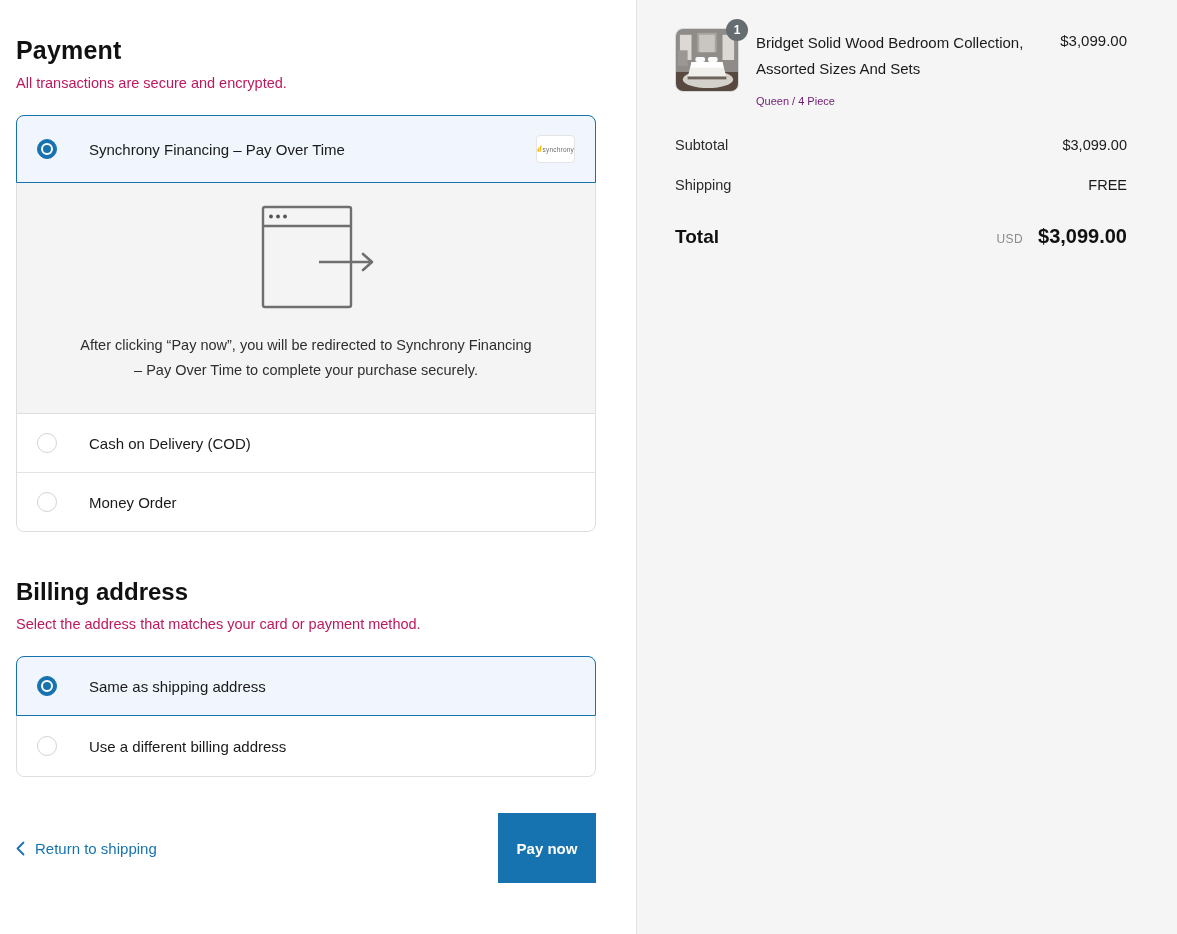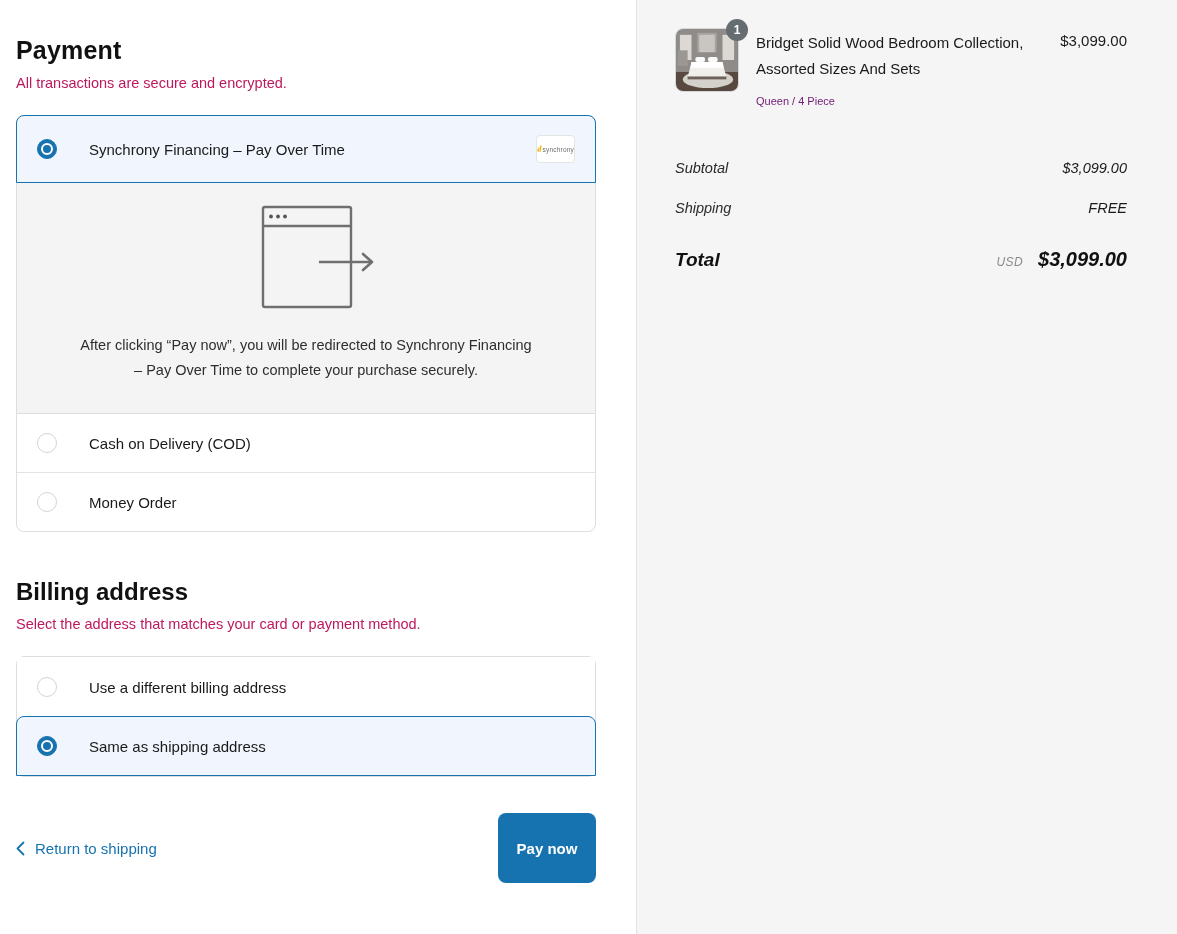--- a/index.html
+++ b/index.html
@@ -29,37 +29,37 @@
 
   .expand-panel { background:#f4f4f4; border-bottom:1px solid #dedede; padding:16px 40px 30px; text-align:center; }
   .redirect-art { margin:0 auto; display:block; }
   .redirect-text { font-size:14.5px; line-height:25px; color:#2e2e2e; max-width:452px; margin:16px auto 0; }
 
   .billing-heading { font-size:24px; font-weight:700; color:#111; margin-top:46px; }
 
   
   .footer-row { display:flex; align-items:center; justify-content:space-between; margin-top:36px; }
   .return-link { display:flex; align-items:center; gap:10px; color:#1773b0; font-size:15px; text-decoration:none; cursor:pointer; }
-  .pay-btn { width:98px; height:70px; background:#1773b0; border:none; border-radius:8px; color:#fff;
+  .pay-btn { width:98px; height:70px; background:#1773b0; border:none; border-radius:0; color:#fff;
              font-family:"Liberation Sans", sans-serif; font-size:15px; font-weight:700; cursor:pointer; }
 
   
   .right { width:541px; background:#f5f5f5; border-left:1px solid #e2e2e2; padding:28px 50px 0 38px; }
   .product-row { display:flex; gap:17px; }
   .thumb-wrap { position:relative; width:64px; height:64px; flex:0 0 auto; }
   .thumb { width:64px; height:64px; border-radius:8px; border:1px solid rgba(0,0,0,.12); overflow:hidden; display:block; }
   .qty-badge { position:absolute; top:-9px; right:-9px; width:22px; height:22px; border-radius:50%;
                background:#666d71; color:#fff; font-size:12px; font-weight:700;
                display:flex; align-items:center; justify-content:center; }
   .prod-info { flex:1; padding-top:2px; }
   .prod-name { font-size:15px; line-height:26px; color:#1a1a1a; max-width:300px; }
   .prod-variant { font-size:11px; color:#701a75; margin-top:13px; }
   .prod-price { font-size:15px; color:#1a1a1a; padding-top:4px; white-space:nowrap; }
 
-  .totals { margin-top:53px;font-style:italic; }
+  .totals { margin-top:30px; }
   .tot-row { display:flex; justify-content:space-between; align-items:baseline; margin-bottom:24px; }
   .tot-label { font-size:14.5px; color:#2b2b2b; }
   .tot-value { font-size:14.5px; color:#1a1a1a; }
   .tot-row.grand { margin-top:32px; align-items:baseline; }
   .grand-label { font-size:19px; font-weight:700; color:#111; }
   .grand-right { display:flex; align-items:baseline; gap:15px; }
   .currency { font-size:12px; color:#8a8a8a; letter-spacing:.4px; }
   .grand-value { font-size:20px; font-weight:700; color:#111; }
 </style>
 </head>
@@ -106,27 +106,27 @@
       <div class="opt-row last">
         <span class="radio"></span>
         <span class="label">Money Order</span>
       </div>
     </div>
 
     <h2 class="billing-heading">Billing address</h2>
     <p class="section-sub">Select the address that matches your card or payment method.</p>
 
     <div class="option-box">
+      <div class="opt-row selected">
+        <span class="radio checked"></span>
+        <span class="label">Same as shipping address</span>
+      </div>
       <div class="opt-row last" style="min-height:60px;">
         <span class="radio"></span>
         <span class="label">Use a different billing address</span>
-      </div>
-      <div class="opt-row selected">
-        <span class="radio checked"></span>
-        <span class="label">Same as shipping address</span>
       </div>
     </div>
 
     <div class="footer-row">
       <a class="return-link">
         <svg width="9" height="15" viewBox="0 0 9 15">
           <polyline points="7.5,1.5 1.5,7.5 7.5,13.5" fill="none" stroke="#1773b0" stroke-width="1.8" stroke-linecap="round" stroke-linejoin="round"></polyline>
         </svg>
         <span>Return to shipping</span>
       </a>

